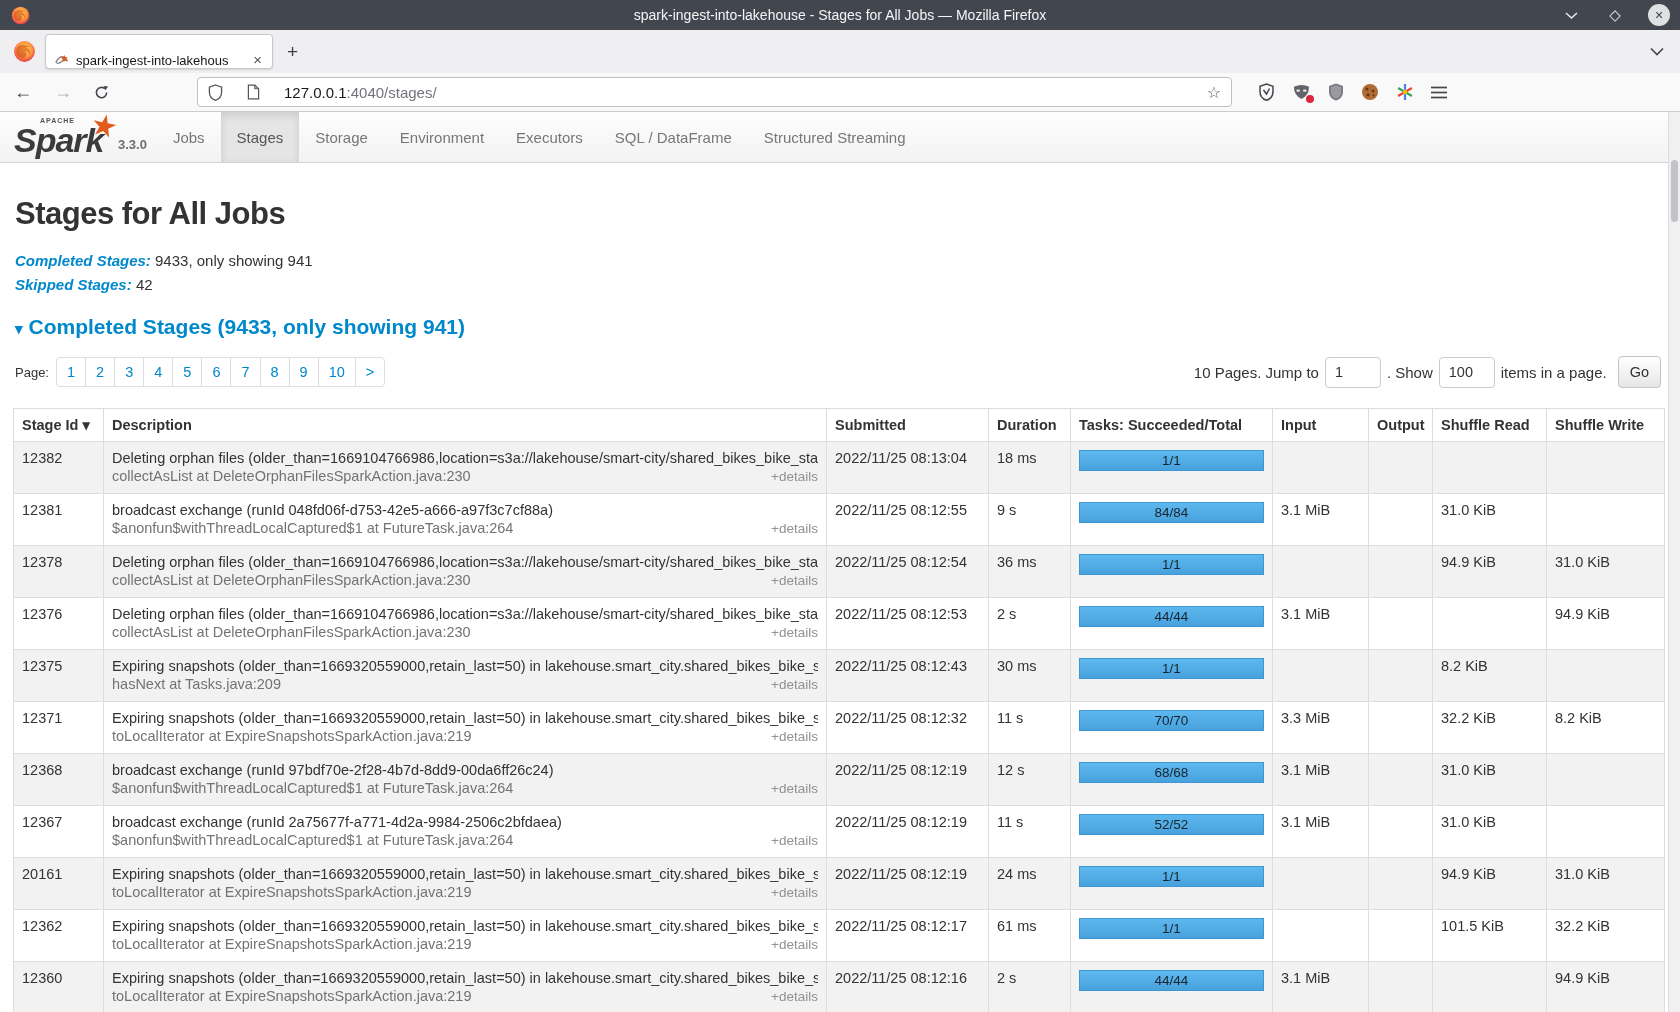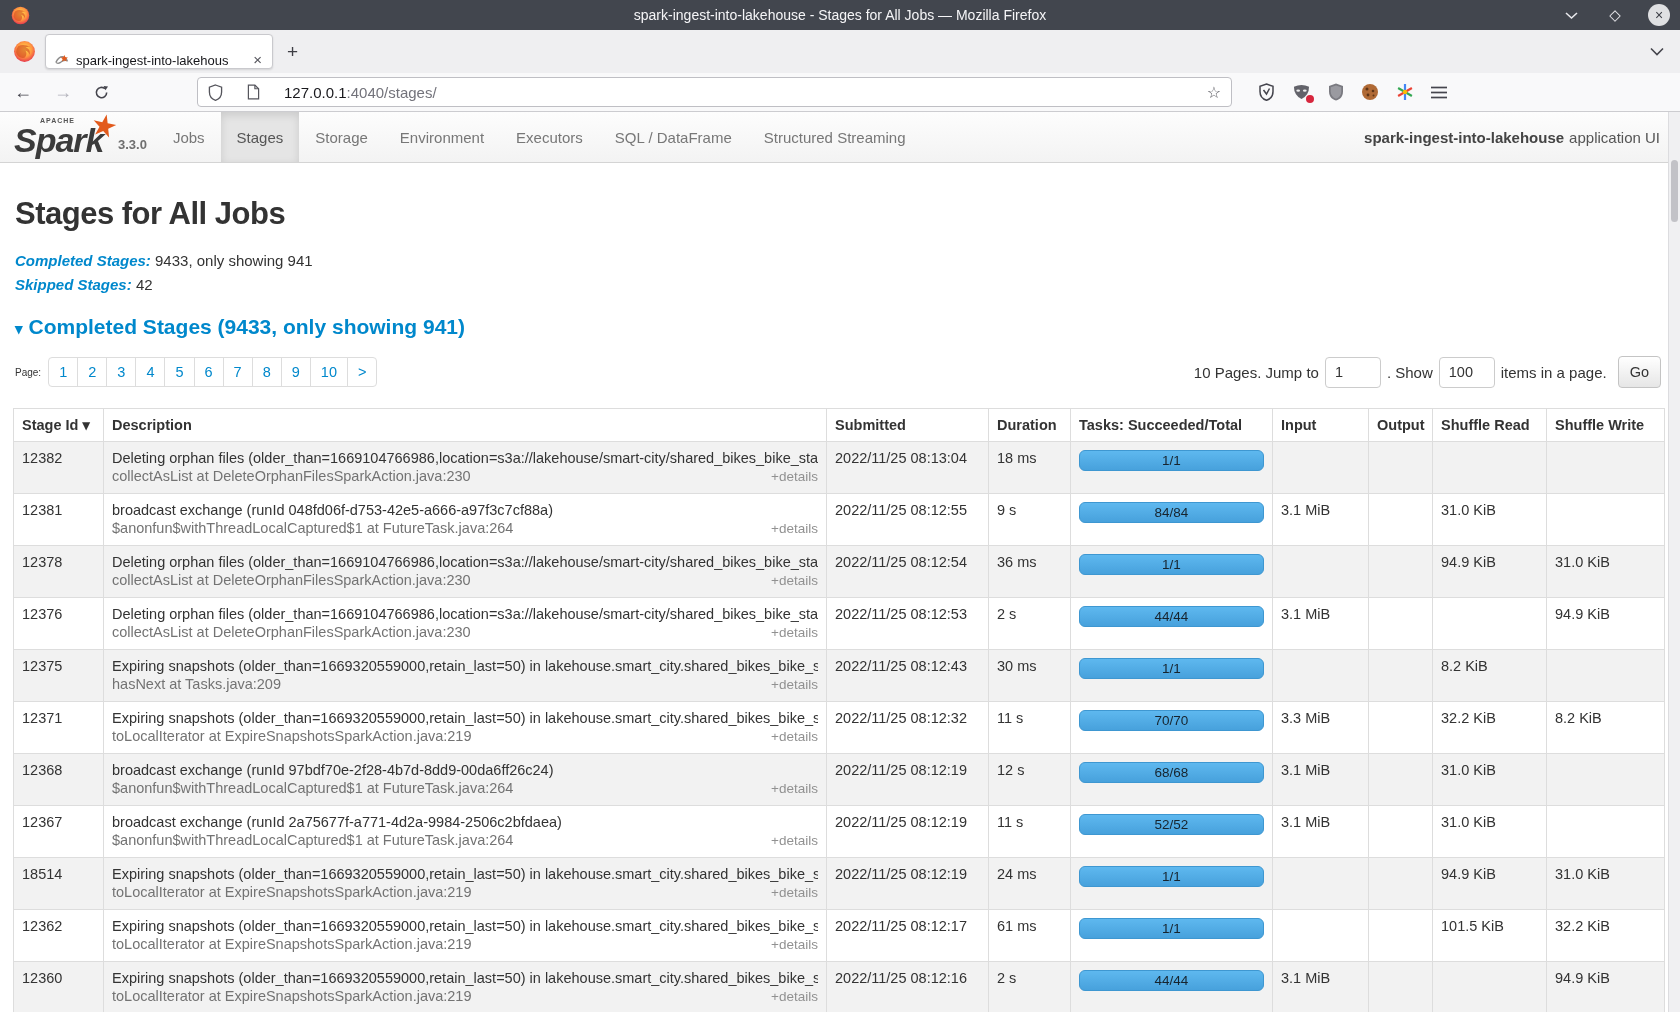--- a/index.html
+++ b/index.html
@@ -64,21 +64,21 @@
   
   .content { padding:0 0 0 15px; }
   .page-title { font-size:31px; font-weight:bold; color:#333; margin-top:33px; letter-spacing:-.5px; }
   .stat-list { margin-top:20px; font-size:15px; color:#333; }
   .stat-line { margin-bottom:7px; }
   .stat-label { color:#0088cc; font-weight:bold;font-style:italic; }
   .section-head { margin-top:22px; font-size:21px; font-weight:bold; color:#0088cc; cursor:pointer; }
   .collapse-arrow { font-size:15px; margin-right:6px; }
 
   .pager-row { display:flex; align-items:center; margin-top:17px; padding-right:19px; }
-  .page-label { font-size:10px; color:#333; margin-right:7px; }
+  .page-label { font-size:13px; color:#333; margin-right:7px; }
   .page-group { display:flex; }
   .page-btn { min-width:30px; padding:6px 10px; text-align:center; background:#fff;
               border:1px solid #ddd; margin-left:-1px; color:#0088cc; font-size:14.5px;
               cursor:pointer; text-decoration:none; }
   .page-btn:first-child { border-radius:4px 0 0 4px; margin-left:0; }
   .page-btn:last-child { border-radius:0 4px 4px 0; }
   .pager-right { margin-left:auto; display:flex; align-items:center; gap:6px;
                  font-size:15px; color:#333; }
   .pager-input { width:56px; height:31px; border:1px solid #ccc; border-radius:4px;
                  padding:0 9px; font-size:14.5px; color:#333;
@@ -96,21 +96,21 @@
   .stages tbody tr { height:52px; }
   .stages tbody tr:nth-child(odd) { background:#f2f2f2; }
   .col-id{width:90px} .col-desc{width:723px} .col-sub{width:162px} .col-dur{width:82px}
   .col-tasks{width:202px} .col-in{width:96px} .col-out{width:64px} .col-sr{width:114px}
   .col-sw{width:118px}
   .desc-line { white-space:nowrap; overflow:hidden; }
   .link-line { display:flex; align-items:baseline; margin-top:2px; }
   .stage-link { color:#737373; text-decoration:none; white-space:nowrap; overflow:hidden;
                 cursor:pointer; }
   .details-toggle { margin-left:auto; color:#919191; font-size:13.5px; cursor:pointer; }
-  .progress { height:21px; border:1px solid #3e97d1; border-radius:6px;
+  .progress { height:21px; border:1px solid #3e97d1; border-radius:0;
               background:linear-gradient(#5eb8ef,#47a1dc); text-align:center;
               font-size:13.5px; color:#17242e; line-height:19px; }
 
   
   .scrollbar { position:absolute; right:0; top:112px; bottom:0; width:12px;
                background:#f0f0f2; border-left:1px solid #dcdcdf; }
   .scroll-thumb { position:absolute; top:48px; left:2px; right:2px; height:62px;
                   background:#c2c2c7; border-radius:5px; cursor:pointer; }
 
   svg { display:block; }
@@ -248,24 +248,20 @@
   </div>
   <div class="nav-items">
       <div class="nav-item">Jobs</div>
       <div class="nav-item active">Stages</div>
       <div class="nav-item">Storage</div>
       <div class="nav-item">Environment</div>
       <div class="nav-item">Executors</div>
       <div class="nav-item">SQL / DataFrame</div>
       <div class="nav-item">Structured Streaming</div>
     </div>
-  <div class="app-id">
-    <b>spark-ingest-into-lakehouse</b>
-    <span>application UI</span>
-  </div>
 </div>
 
 <div class="content">
   <div class="page-title">Stages for All Jobs</div>
 
   <div class="stat-list">
     <div class="stat-line">
       <span class="stat-label">Completed Stages:</span>
       <span>9433, only showing 941</span>
     </div>
@@ -474,21 +470,21 @@
     <td>
           <div class="progress"><span>52/52</span></div>
         </td>
     <td>3.1 MiB</td>
     <td></td>
     <td>31.0 KiB</td>
     <td></td>
   </tr>
 
   <tr>
-    <td>18514</td>
+    <td>20161</td>
     <td>
       <div class="desc-line">Expiring snapshots (older_than=1669320559000,retain_last=50) in lakehouse.smart_city.shared_bikes_bike_sta...</div>
       <div class="link-line">
         <a class="stage-link">toLocalIterator at ExpireSnapshotsSparkAction.java:219</a>
         <span class="details-toggle">+details</span>
       </div>
     </td>
     <td>2022/11/25 08:12:19</td>
     <td>24 ms</td>
     <td>

